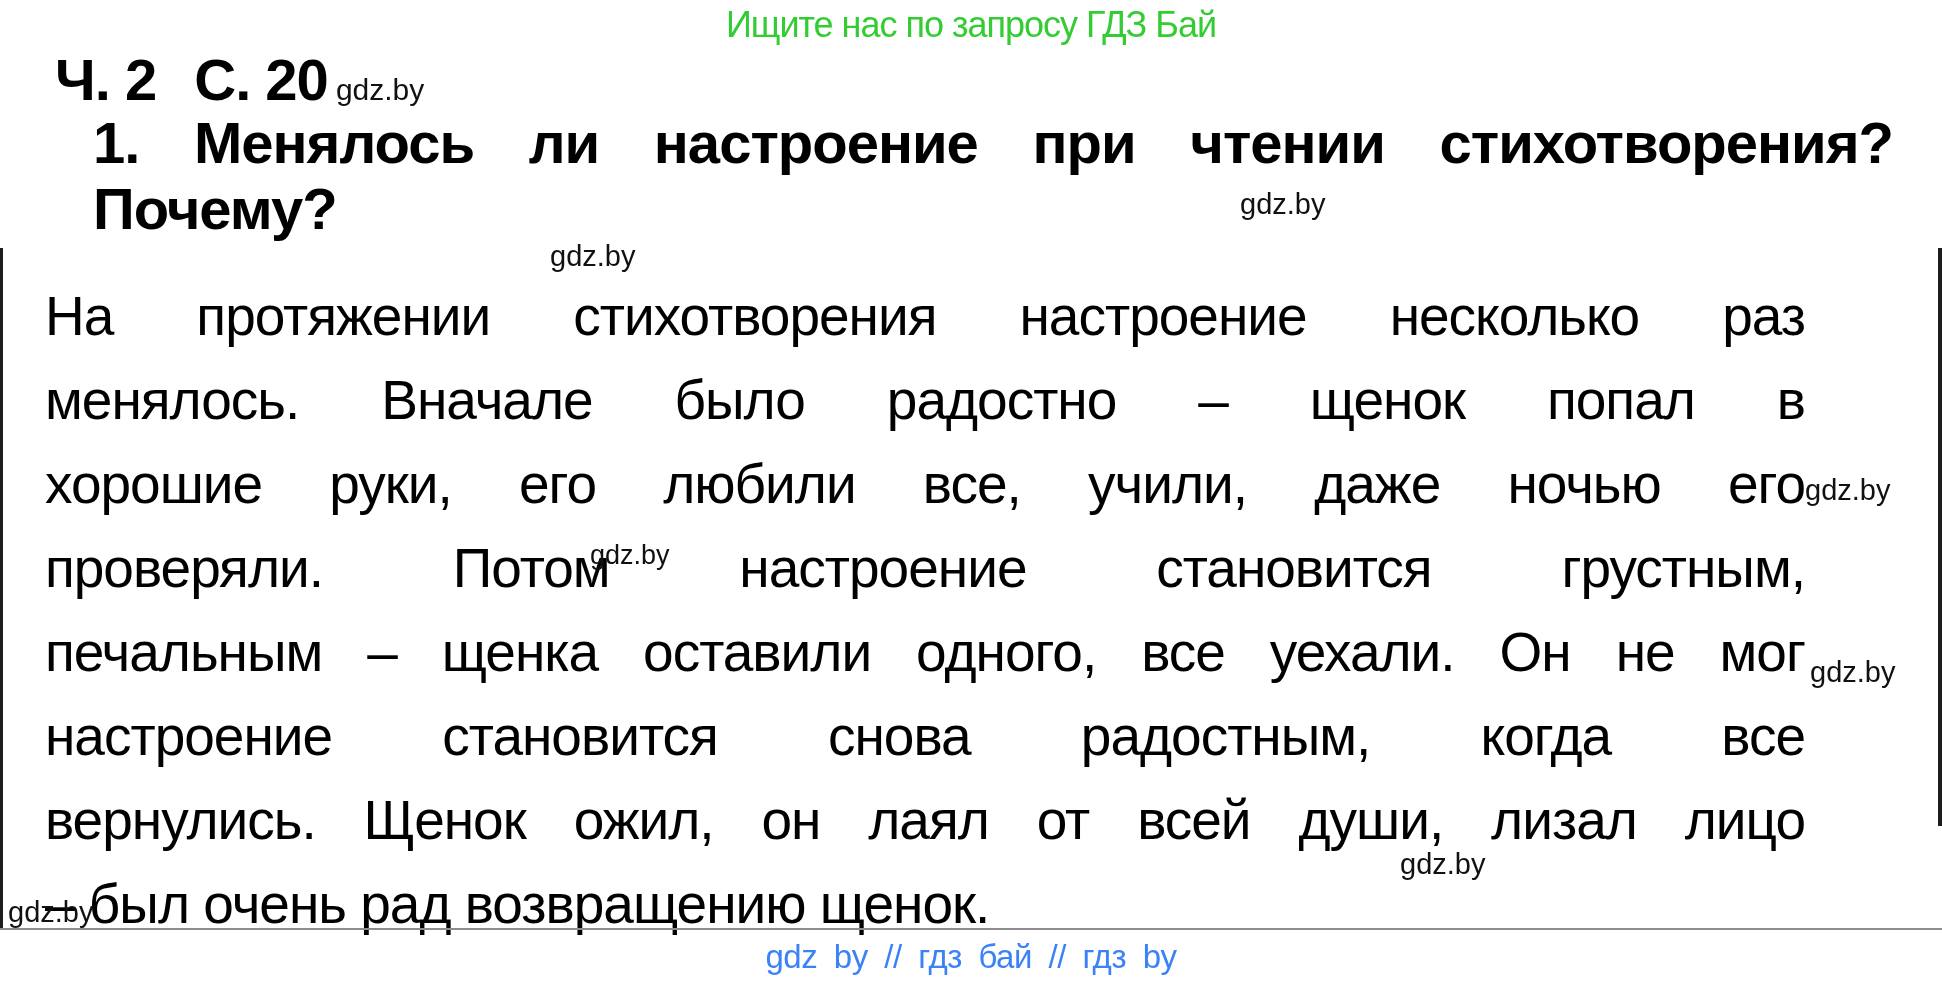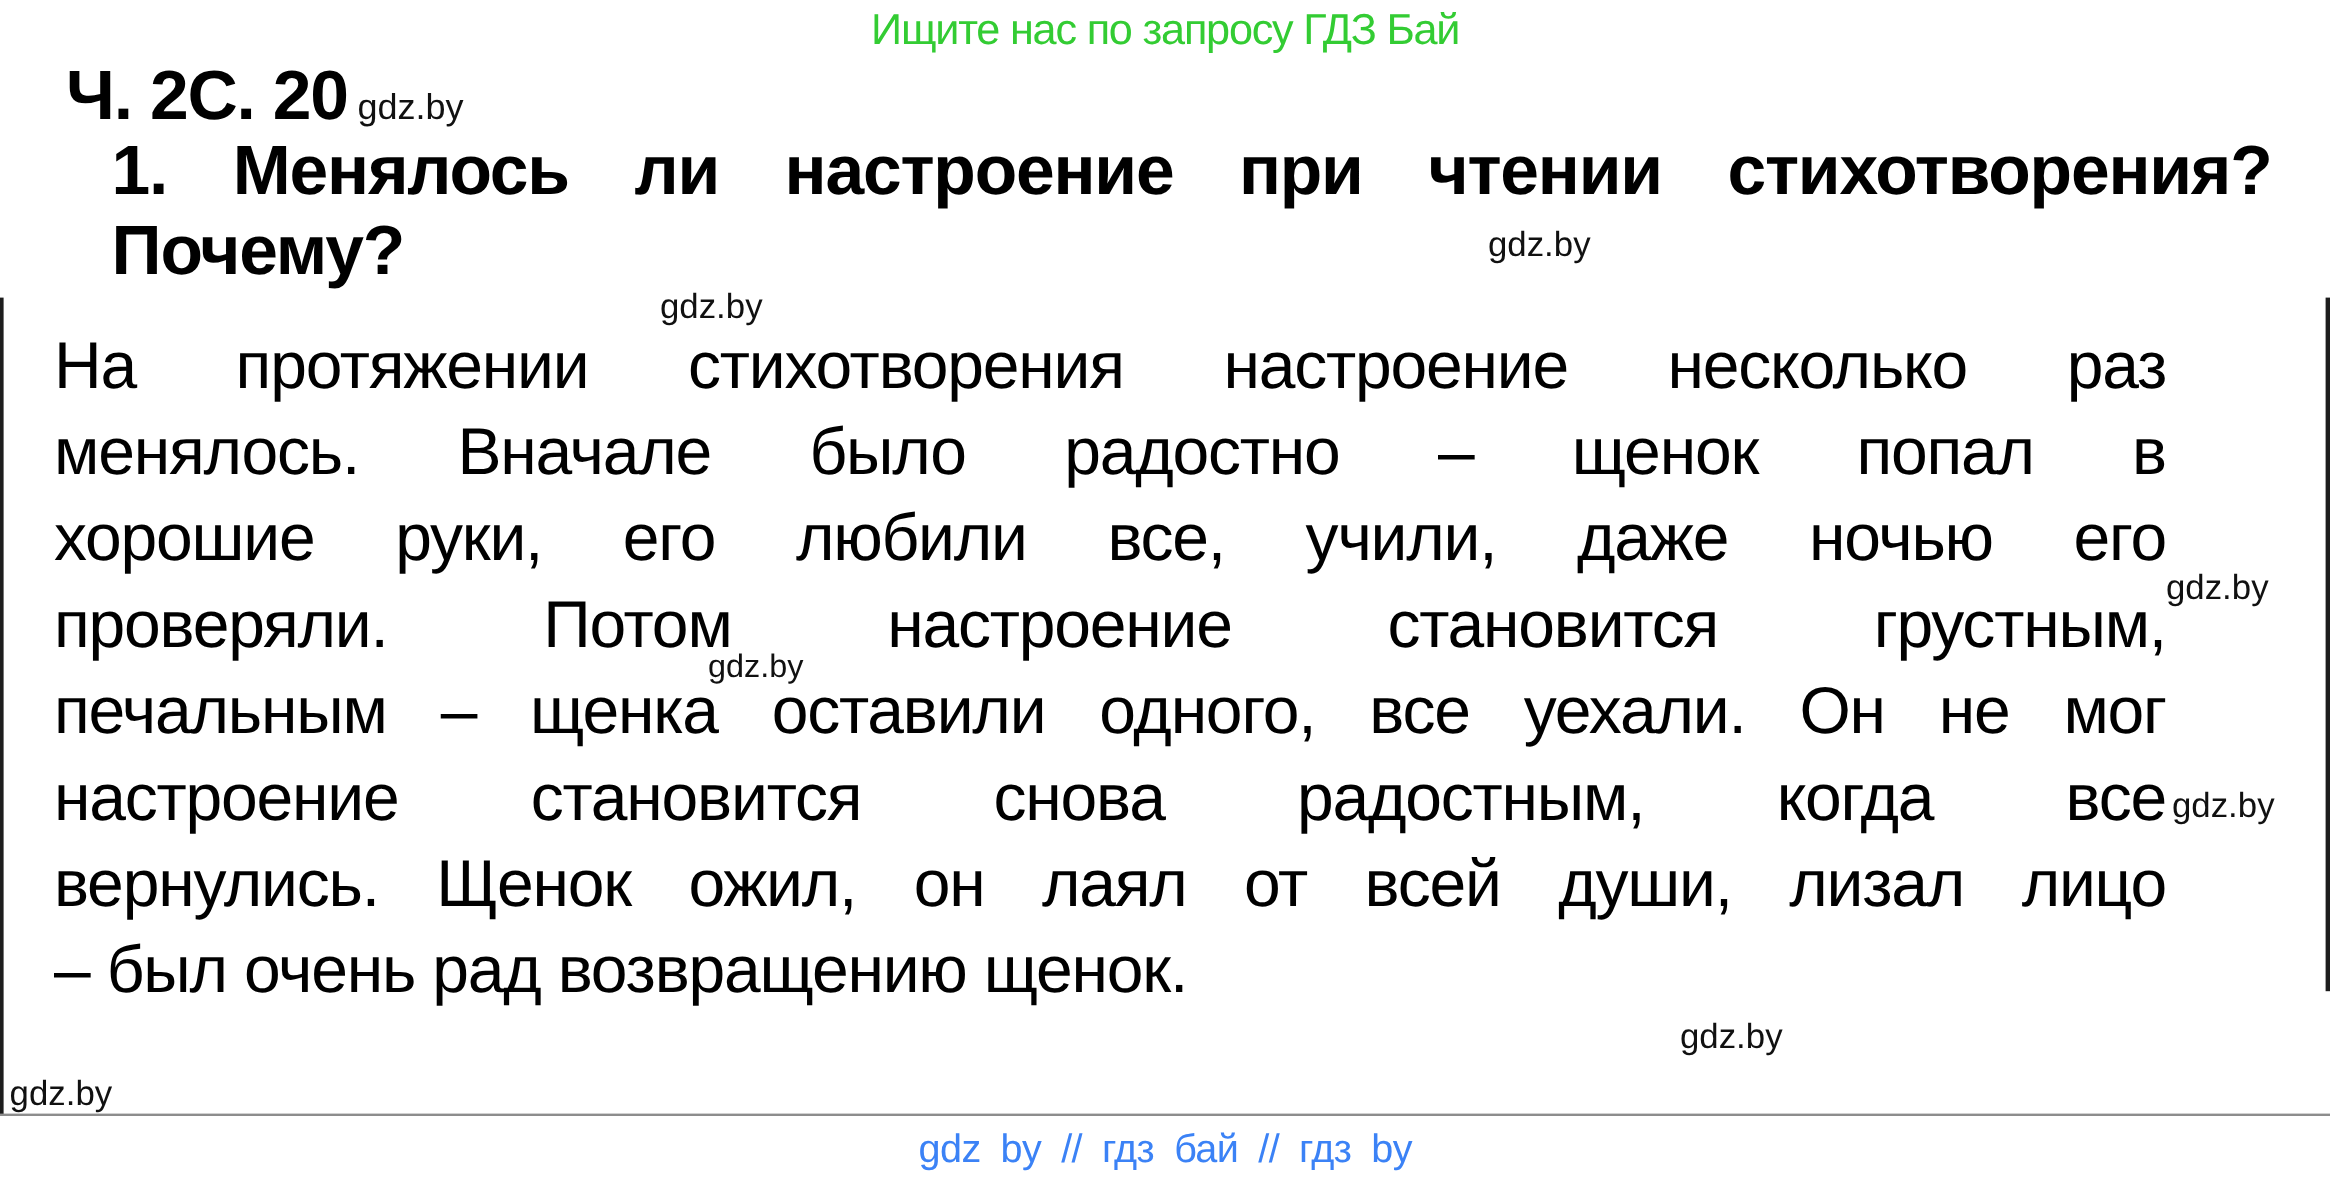--- a/index.html
+++ b/index.html
@@ -17,40 +17,40 @@
     text-align: center;
     font-size: 36px; letter-spacing: -1px;
     color: #33cc33;
   }
 
   .header {
     position: absolute; top: 46px; left: 55px;
     font-size: 58px; font-weight: bold; letter-spacing: -1px;
     white-space: nowrap;
   }
-  .header .part { }
+  .header .part { margin-right: 38px; }
   .header .wm-inline {
     font-size: 30px; font-weight: normal; letter-spacing: 0;
     color: #111; margin-left: 8px;
   }
 
   .question {
     position: absolute; top: 110px; left: 45px; width: 1800px;
     font-size: 58px; font-weight: bold; letter-spacing: -1px;
     line-height: 66px;
     margin-left: 48px;
   }
   .justify-line { text-align: justify; text-align-last: justify; }
 
   .answer {
     position: absolute; top: 268px; left: 45px; width: 1760px;
     font-size: 55px; letter-spacing: -1px;
     line-height: 72px;
   }
-  .a-line { height: 72px; }
+  .a-line { height: 72px; margin-top: 12px; }
 
   .wm {
     position: absolute;
     font-size: 29px; color: #111; letter-spacing: 0;
     white-space: nowrap;
   }
   .wm1 { left: 1240px; top: 188px; }
   .wm2 { left: 550px;  top: 240px; }
   .wm3 { left: 1805px; top: 474px; }
   .wm4 { left: 590px;  top: 540px; font-size: 27px; }

